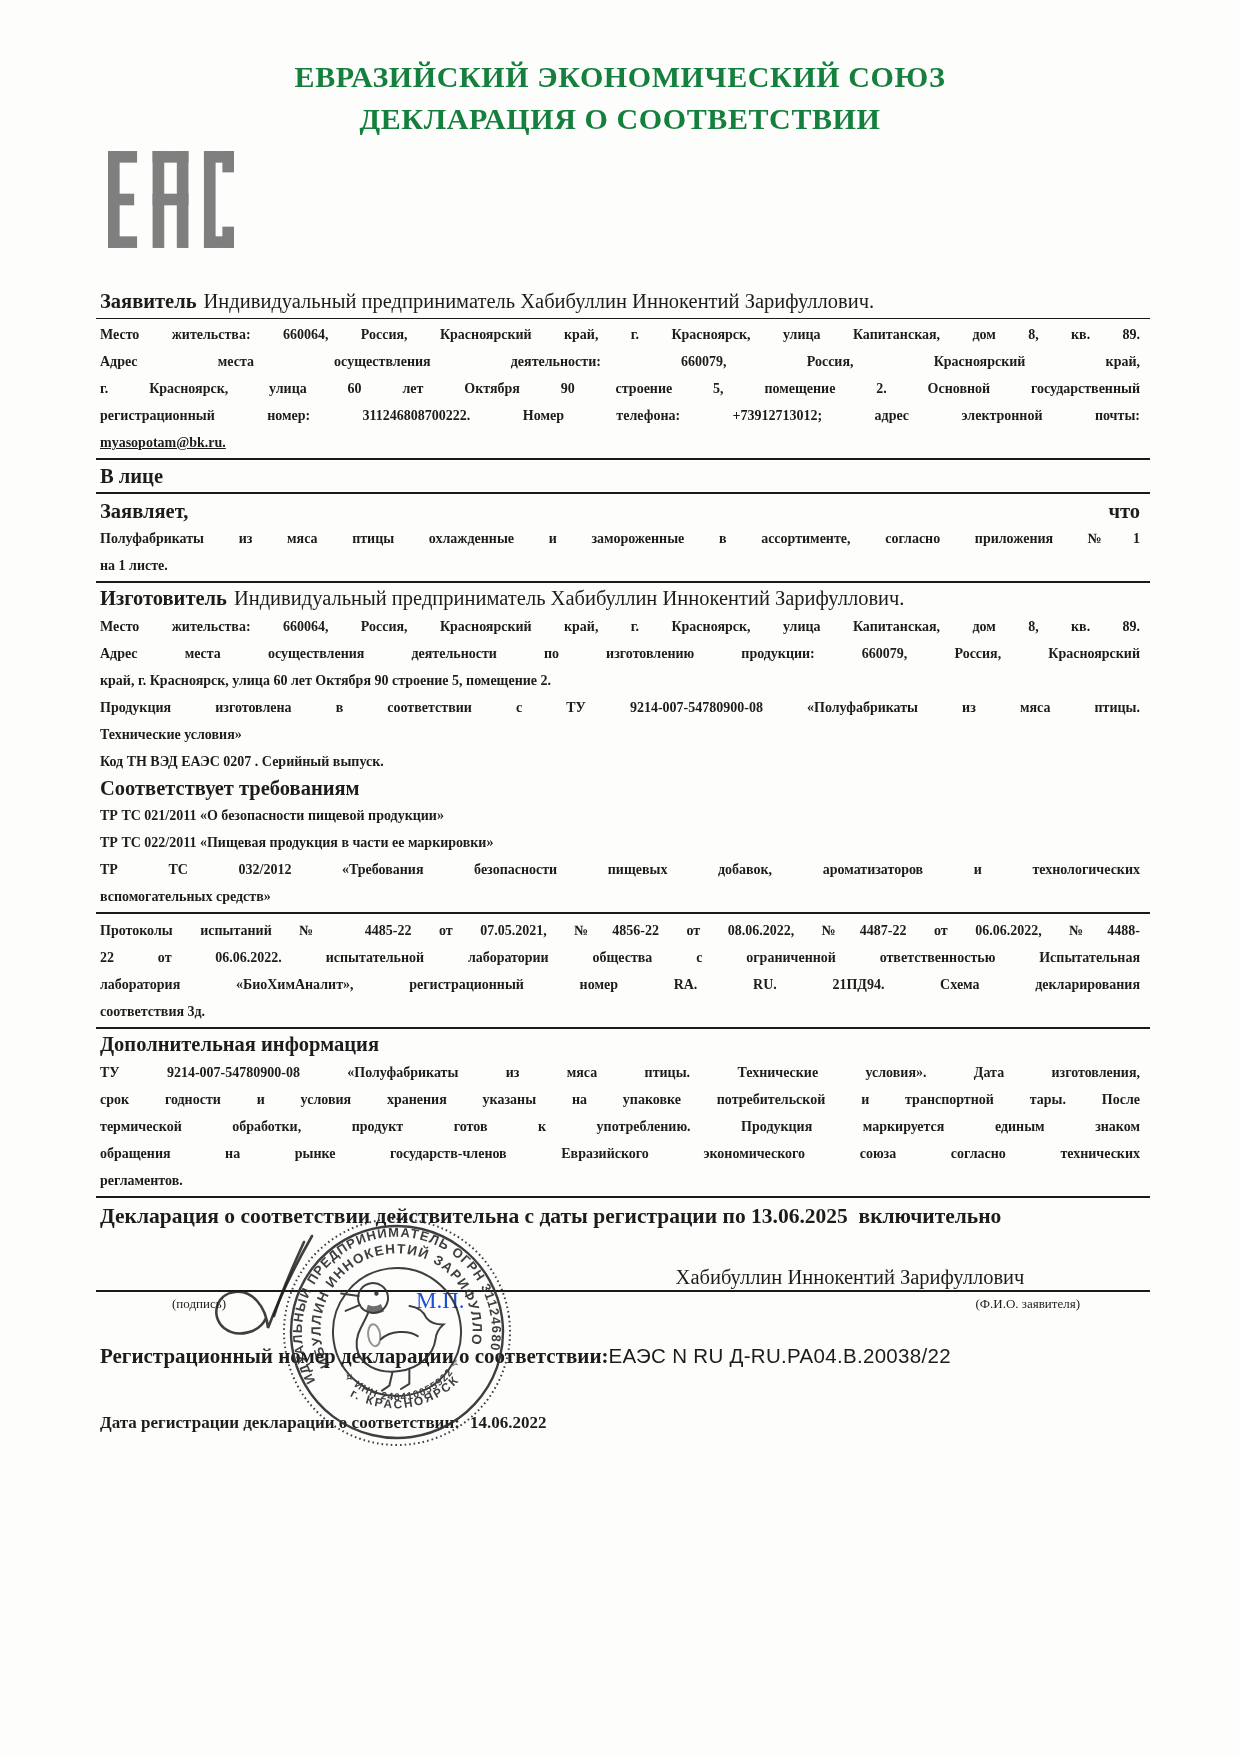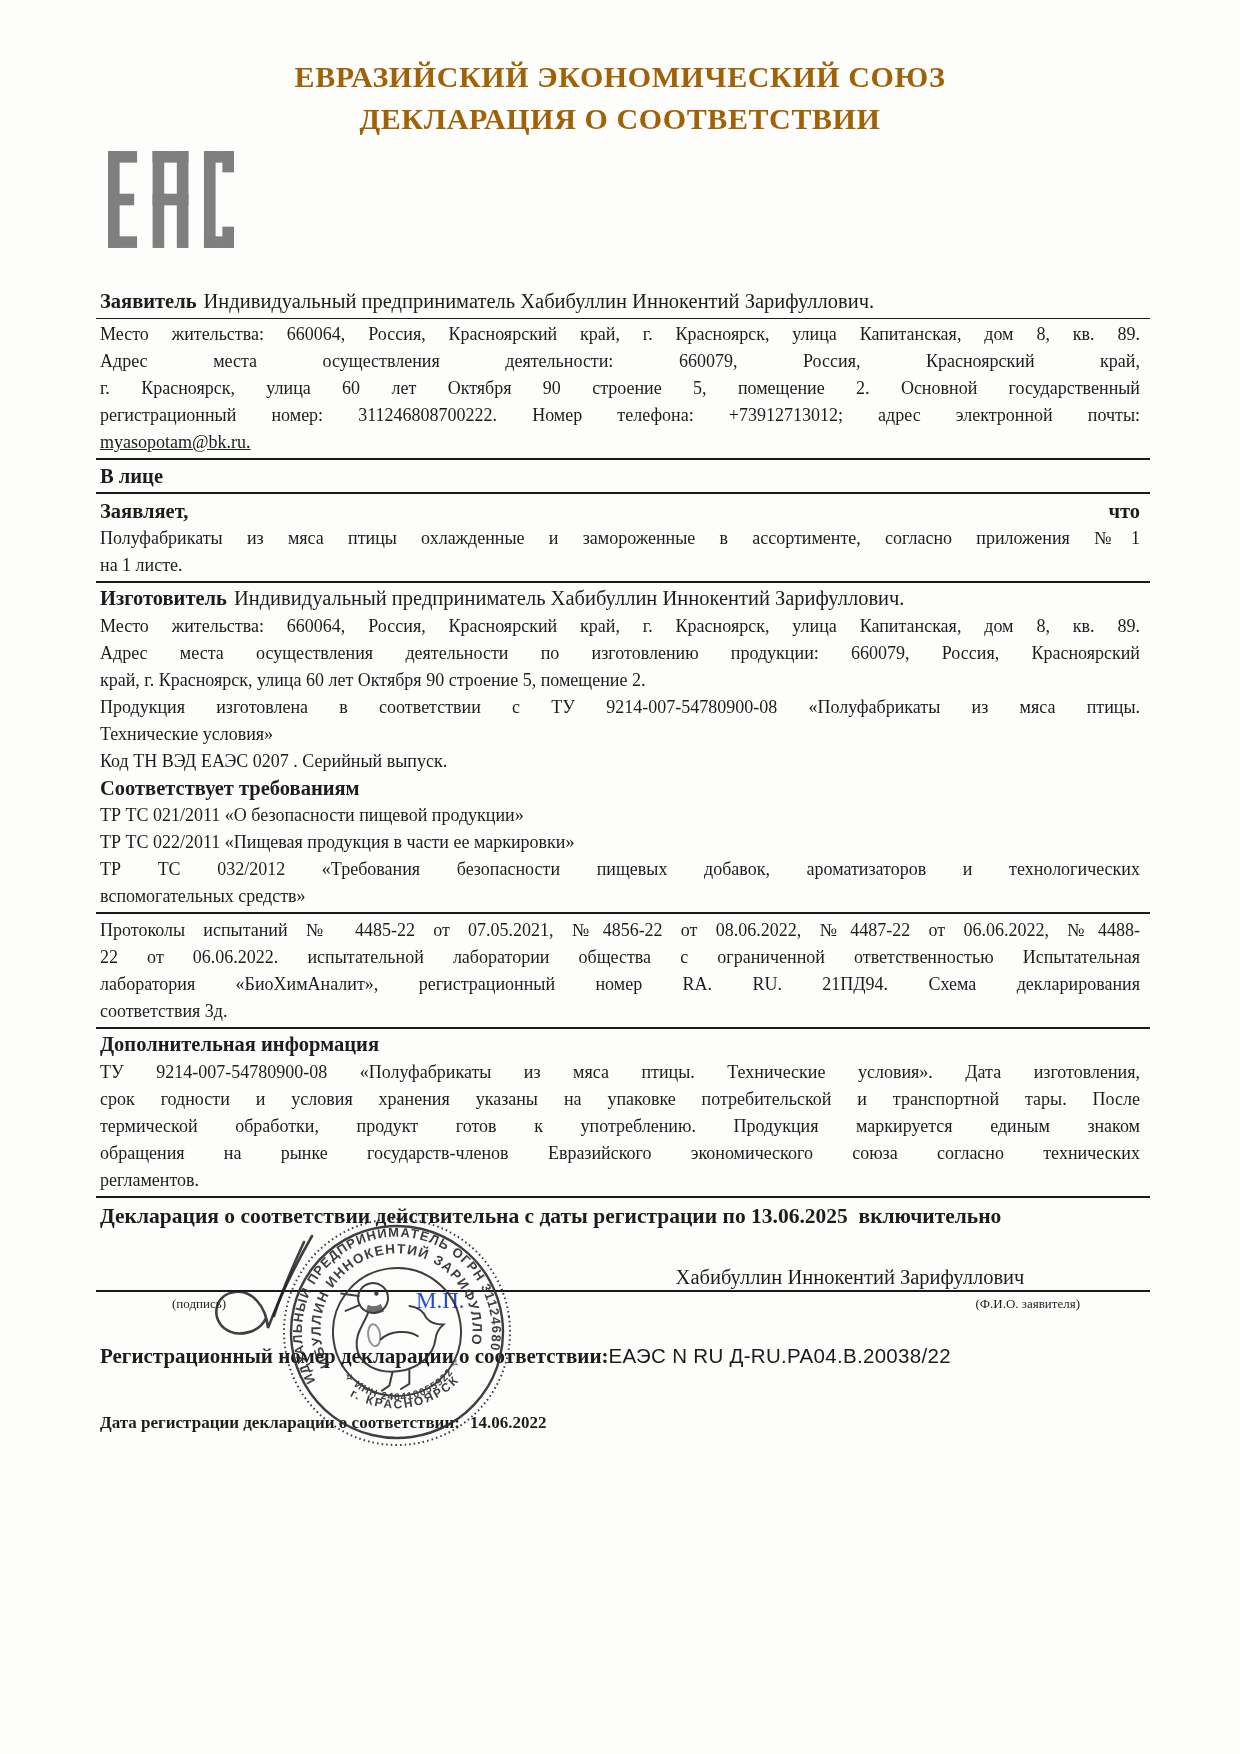--- a/index.html
+++ b/index.html
@@ -1,25 +1,25 @@
 <!DOCTYPE html>
 <html><head>
 <meta charset="utf-8">
 <style>
   html,body{margin:0;padding:0;background:#e8e8e8;}
   .page{position:relative;width:1240px;height:1754px;margin:0 auto;background:#fdfdfc;
         font-family:"Liberation Serif",serif;color:#1c1c1c;overflow:hidden;}
   
   .doc-title{position:absolute;top:56px;left:120px;width:1000px;text-align:center;
-             font-weight:bold;font-size:30px;line-height:42px;letter-spacing:.6px;color:#a16207;}
+             font-weight:bold;font-size:30px;line-height:42px;letter-spacing:.6px;color:#15803d;}
   .eac{position:absolute;left:108px;top:150px;width:126px;height:99px;}
   .eac rect{fill:#7f7f7f;}
   
   .col{position:absolute;left:100px;top:288px;width:1040px;}
-  .ln{font-size:18px;line-height:27px;}
+  .ln{font-size:14px;line-height:27px;font-weight:bold;}
   .js{text-align:justify;text-align-last:justify;}
   .hrow{font-size:20.5px;line-height:27.5px;}
   .hrow b{margin-right:7px;}
   .rule{height:0;border-top:2.6px solid #1a1a1a;margin:2px -10px 2.5px -4px;}
   .rule.thin{border-top-width:1.8px;}
   .split{display:flex;justify-content:space-between;font-weight:bold;font-size:20.5px;line-height:28px;align-items:center;}
   .u{text-decoration:underline;}
   .validity{font-weight:bold;font-size:21.5px;line-height:32px;margin-top:2px;white-space:pre-wrap;}
   
   .sig-zone{position:relative;height:58px;}

